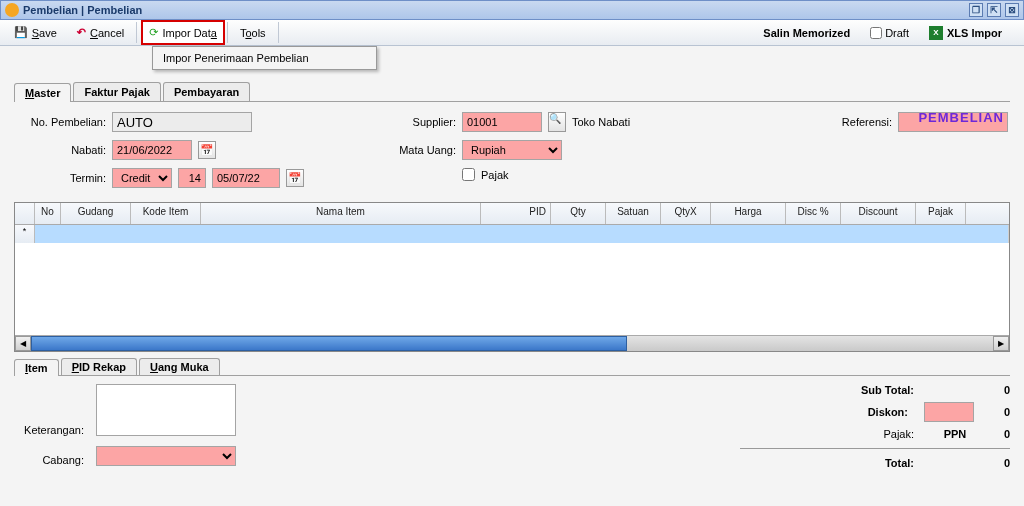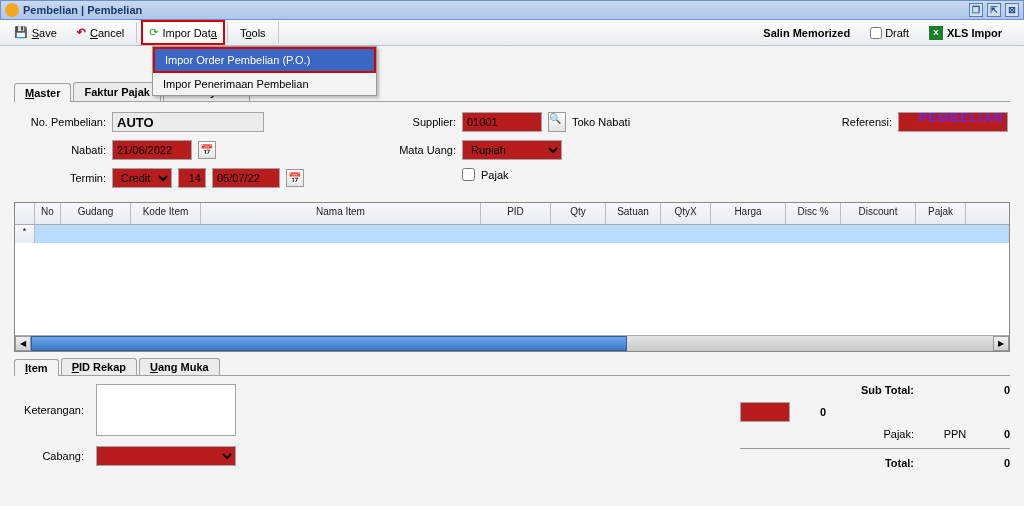--- a/index.html
+++ b/index.html
@@ -28,21 +28,21 @@
 .tabs .tab.active { background: #f4f4f4; position: relative; top: 1px; }
 .form-area { padding: 10px 2px; display: flex; flex-wrap: wrap; gap: 8px 0; }
 .col { display: flex; flex-direction: column; gap: 8px; }
 .col.left { width: 360px; }
 .col.mid { width: 380px; }
 .col.right { flex: 1; align-items: flex-end; }
 .field-row { display: flex; align-items: center; gap: 6px; }
 .field-row label { text-align: right; color: #000; }
 .col.left .field-row label { width: 90px; }
 .col.mid .field-row label { width: 80px; }
-input.txt, select.sel { border: 1px solid #a4a4a4; background: #b91c1c; height: 20px; padding: 1px 4px; font-size: 11px; }
+input.txt, select.sel { border: 1px solid #a4a4a4; background: #fca5a5; height: 20px; padding: 1px 4px; font-size: 11px; }
 input.txt.ro { background: #ececec; }
 .cal-btn { width: 18px; height: 18px; border: 1px solid #999; background: linear-gradient(#fff,#e4e4e4); cursor: pointer; display: inline-flex; align-items:center; justify-content:center; }
 .lookup-btn { width: 18px; height: 20px; border: 1px solid #999; background: linear-gradient(#fff,#e4e4e4); cursor:pointer; font-size:10px;}
 .grid-wrap { border: 1px solid #888; background: #fff; margin-top: 4px; height: 150px; display: flex; flex-direction: column; }
 .grid-header { display: flex; background: linear-gradient(#f7f9fc,#e6ecf3); border-bottom: 1px solid #aaa; height: 22px; }
 .grid-header .gh { border-right: 1px solid #bbb; padding: 3px 4px; font-size: 10px; text-align: center; color: #222; overflow:hidden; white-space:nowrap;}
 .grid-body { flex: 1; background: #fff; overflow: hidden; position: relative; }
 .grid-row { display: flex; height: 18px; }
 .grid-row.sel { background: #b7dcff; }
 .grid-row .gc { border-right: 1px solid #d0d0d0; padding: 1px 4px; overflow:hidden; }
@@ -50,21 +50,21 @@
 .hscroll { height: 16px; background: linear-gradient(#e4e4e4,#c9c9c9); border-top: 1px solid #aaa; position: relative; display:flex; }
 .hscroll .arrow { width: 16px; height: 100%; background: linear-gradient(#f0f0f0,#d0d0d0); border: 1px solid #999; cursor: pointer; display:flex;align-items:center;justify-content:center;font-size:8px;}
 .hscroll .track { flex:1; position:relative; }
 .hscroll .thumb { position:absolute; left:0; top:0; height:100%; width:62%; background: linear-gradient(#6fa8e8,#3b77c9); border:1px solid #2d5fa0; }
 .sub-tabs { display: flex; border-bottom: 1px solid #a0a0a0; margin-top: 6px; }
 .sub-tabs .tab { padding: 2px 10px; border: 1px solid #a0a0a0; border-bottom: none; background: #ececec; margin-right: 2px; cursor: pointer; border-radius: 3px 3px 0 0; font-weight: bold; }
 .sub-tabs .tab.active { background: #f4f4f4; position: relative; top: 1px; }
 .footer { display: flex; margin-top: 8px; }
 .footer .left { width: 320px; display:flex; flex-direction:column; gap:10px; }
 .footer .right { flex: 1; }
-.footer .fr { display:flex; align-items:center; gap:12px; }
+.footer .fr { display:flex; align-items:flex-end; gap:12px; }
 .footer .fr label { width: 70px; text-align:right; }
 textarea.memo { width: 140px; height: 52px; border:1px solid #a4a4a4; resize:none; background:#fff; padding:2px; font-family:inherit; font-size:11px; }
 .totals { width: 270px; margin-left:auto; display:flex; flex-direction:column; gap:6px; }
 .totals .trow { display:flex; align-items:center; }
 .totals .tlabel { flex:1; text-align:right; font-weight:bold; padding-right: 16px; }
 .totals .tval { width: 80px; text-align:right; font-weight:bold; }
 .totals .tinput { width:50px; text-align:right; margin-right:6px;}
 .totals hr { border:none; border-top:1px solid #999; margin: 2px 0; }
 .icon-save { color:#1a5bc7; font-weight:bold; }
 .icon-cancel { color:#c03; font-weight:bold; }
@@ -115,38 +115,37 @@
         <span>Draft</span>
       </span>
       <span class="btn" style="font-weight:bold;">
         <span class="icon-xls">X</span>
         <span>XLS Impor</span>
       </span>
     </div>
   </div>
 
   <div class="dropdown">
-    <div class="dd-item active">Impor Order Pembelian (P.O.)</div>
     <div class="dd-item">Impor Penerimaan Pembelian</div>
   </div>
 
   <div class="content">
     <div class="section-title">PEMBELIAN</div>
 
     <div class="tabs">
       <div class="tab active"><span class="underline">M</span>aster</div>
       <div class="tab">Faktur Pajak</div>
       <div class="tab">Pembayaran</div>
     </div>
 
     <div class="form-area">
       <div class="col left">
         <div class="field-row">
           <label>No. Pembelian:</label>
-          <input class="txt ro" style="width: 152px; font-size: 13px; font-weight: bold;" readonly="" value="AUTO">
+          <input class="txt ro" style="width: 140px; font-size: 13px;" readonly="" value="AUTO">
         </div>
         <div class="field-row">
           <label>Nabati:</label>
           <input class="txt" style="width: 80px;" value="21/06/2022">
           <span class="cal-btn">📅</span>
         </div>
         <div class="field-row">
           <label>Termin:</label>
           <select class="sel" style="width:60px;"><option>Credit</option></select>
           <input class="txt" style="width: 28px; text-align: right;" value="14">
@@ -179,21 +178,21 @@
       </div>
     </div>
 
     <div class="grid-wrap">
       <div class="grid-header">
         <div class="gh" style="width:20px;"></div>
         <div class="gh" style="width:26px;">No</div>
         <div class="gh" style="width:70px;">Gudang</div>
         <div class="gh" style="width:70px;">Kode Item</div>
         <div class="gh" style="width:280px;">Nama Item</div>
-        <div class="gh" style="width:70px;">PID</div>
+        <div class="gh" style="width:70px;text-align:right;">PID</div>
         <div class="gh" style="width:55px;">Qty</div>
         <div class="gh" style="width:55px;">Satuan</div>
         <div class="gh" style="width:50px;">QtyX</div>
         <div class="gh" style="width:75px;">Harga</div>
         <div class="gh" style="width:55px;">Disc %</div>
         <div class="gh" style="width:75px;">Discount</div>
         <div class="gh" style="width:50px;">Pajak</div>
       </div>
       <div class="grid-body">
         <div class="grid-row sel">
@@ -227,26 +226,27 @@
           <select class="sel" style="width:140px;"><option></option></select>
         </div>
       </div>
       <div class="right">
         <div class="totals">
           <div class="trow">
             <span class="tlabel">Sub Total:</span>
             <span class="tval">0</span>
           </div>
           <div class="trow">
+            <span class="tlabel">Diskon:</span>
             <input class="txt tinput" style="">
             <span class="tval" style="width:30px;">0</span>
           </div>
           <div class="trow">
             <span class="tlabel" style="font-weight:normal;text-align:right;">Pajak:</span>
-            <span style="width:50px;text-align:center;font-weight:normal;">PPN</span>
+            <span style="width:50px;text-align:center;font-weight:bold;">PPN</span>
             <span class="tval" style="width:30px;">0</span>
           </div>
           <hr>
           <div class="trow">
             <span class="tlabel">Total:</span>
             <span class="tval">0</span>
           </div>
         </div>
       </div>
     </div>

